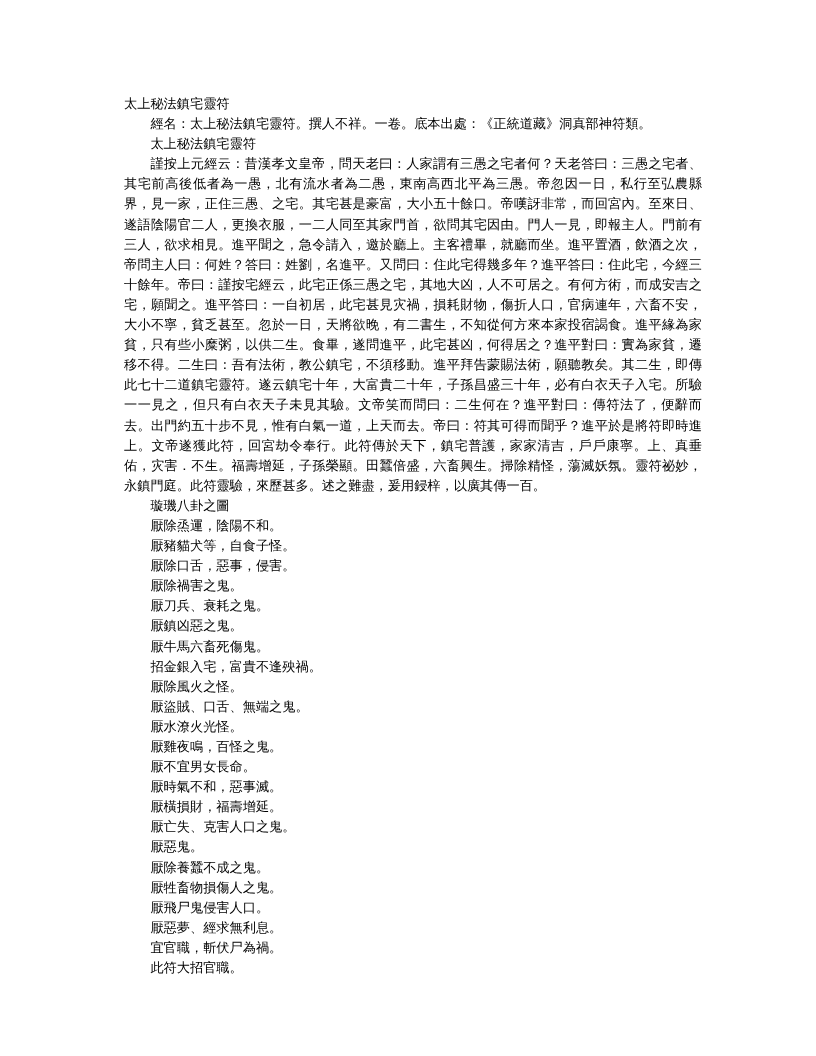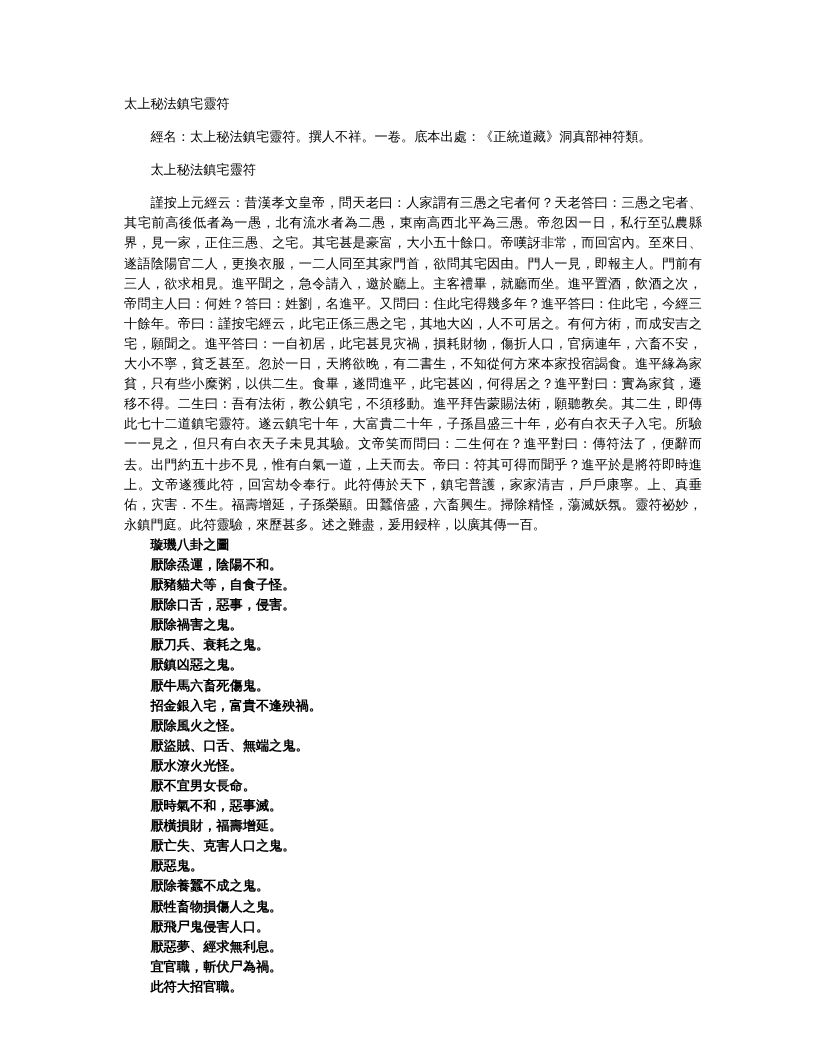--- a/index.html
+++ b/index.html
@@ -37,28 +37,26 @@
   
   .heading {
     text-indent: 0;
   }
   
   .para {
     text-indent: 26.4px;
     text-align: justify;
     text-justify: inter-character;
     word-break: break-all;
-    margin-top: 13px;
   }
   
   .item {
     padding-left: 26.4px;
     text-indent: 0;
     white-space: nowrap;
-    font-weight: bold;
   }
 </style>
 </head>
 <body>
 
 <div class="page">
   <div class="content">
 
     <div class="line heading">太上秘法鎮宅靈符</div>
 
@@ -74,20 +72,21 @@
       <div class="line item">厭豬貓犬等，自食子怪。</div>
       <div class="line item">厭除口舌，惡事，侵害。</div>
       <div class="line item">厭除禍害之鬼。</div>
       <div class="line item">厭刀兵、衰耗之鬼。</div>
       <div class="line item">厭鎮凶惡之鬼。</div>
       <div class="line item">厭牛馬六畜死傷鬼。</div>
       <div class="line item">招金銀入宅，富貴不逢殃禍。</div>
       <div class="line item">厭除風火之怪。</div>
       <div class="line item">厭盜賊、口舌、無端之鬼。</div>
       <div class="line item">厭水潦火光怪。</div>
+      <div class="line item">厭雞夜鳴，百怪之鬼。</div>
       <div class="line item">厭不宜男女長命。</div>
       <div class="line item">厭時氣不和，惡事滅。</div>
       <div class="line item">厭橫損財，福壽增延。</div>
       <div class="line item">厭亡失、克害人口之鬼。</div>
       <div class="line item">厭惡鬼。</div>
       <div class="line item">厭除養蠶不成之鬼。</div>
       <div class="line item">厭牲畜物損傷人之鬼。</div>
       <div class="line item">厭飛尸鬼侵害人口。</div>
       <div class="line item">厭惡夢、經求無利息。</div>
       <div class="line item">宜官職，斬伏尸為禍。</div>

